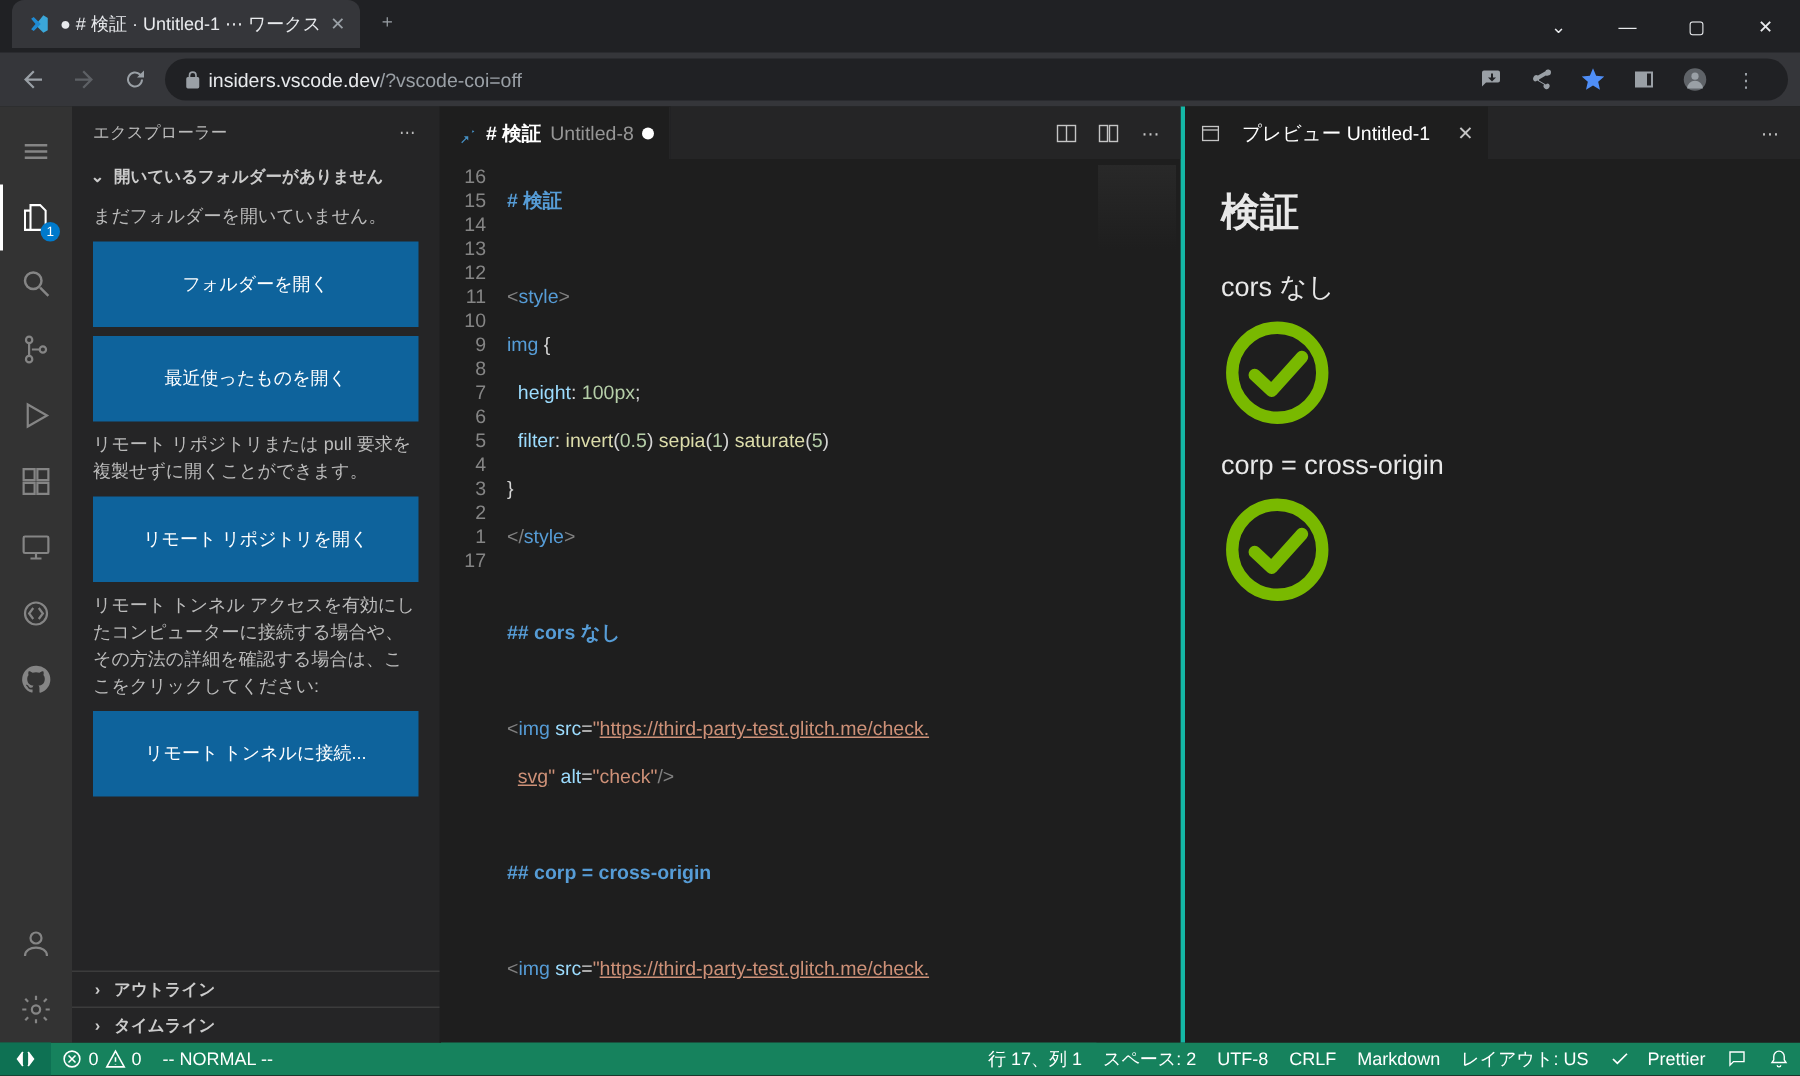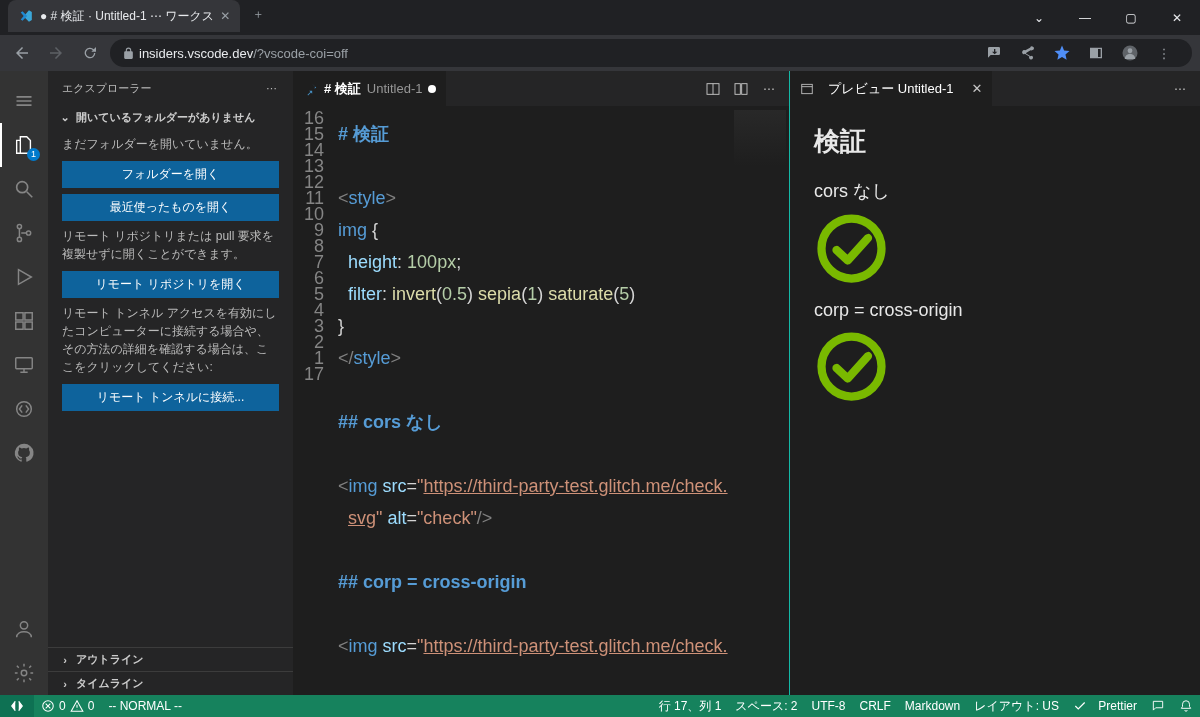--- a/index.html
+++ b/index.html
@@ -30,33 +30,33 @@
 .act-badge { position:absolute; bottom:6px; right:8px; background:#007acc; color:#fff; font-size:9px; border-radius:8px; padding:0px 4px; line-height:13px; }
 .act-spacer { flex:1; }
 
 .sidebar { width:246px; background:#252526; display:flex; flex-direction:column; border-right:1px solid #1e1e1e; }
 .sidebar-header { height:35px; display:flex; align-items:center; justify-content:space-between; padding:0 14px; color:#bbbbbb; font-size:11px; }
 .sidebar-header .dots { color:#bbbbbb; cursor:pointer; letter-spacing:2px; }
 .section-header { padding:4px 10px; display:flex; align-items:center; gap:4px; font-size:11px; font-weight:600; color:#cccccc; cursor:pointer;}
 .section-header .chev { width:14px; text-align:center; }
 .sidebar-body { padding:6px 14px; color:#bbbbbb; font-size:12px; line-height:1.5; }
 .sb-msg { margin-bottom:8px; }
-.sb-btn { display:block; width:100%; background:#0e639c; color:#ffffff; border:none; padding:5px 0; margin:6px 0; font-size:12px; cursor:pointer; text-align:center; }
+.sb-btn { display:block; width:100%; background:#0e639c; color:#ffffff; border:none; padding:20px 0; margin:6px 0; font-size:12px; cursor:pointer; text-align:center; }
 .sb-collapsed { border-top:1px solid #3c3c3c; }
 
 .editor-area { flex:1; display:flex; min-width:0;}
-.editor-pane { flex:1; display:flex; flex-direction:column; border-right:1px solid #14b8a6; min-width:0;}
+.editor-pane { flex:1; display:flex; flex-direction:column; border-right:3px solid #14b8a6; min-width:0;}
 .tabbar { height:35px; background:#252526; display:flex; align-items:center; }
 .tab { height:35px; background:#1e1e1e; display:flex; align-items:center; padding:0 10px; gap:6px; font-size:13px; color:#ffffff; border-right:1px solid #252526; cursor:pointer; }
 .tab .pin { color:#c5c5c5; }
 .tab .dirty { width:8px; height:8px; border-radius:50%; background:#ffffff; }
 .tab-actions { margin-left:auto; display:flex; gap:8px; padding-right:10px; color:#c5c5c5; }
 .tab-action { cursor:pointer; width:20px; height:20px; display:flex; align-items:center; justify-content:center;}
 
-.code-body { flex:1; display:flex; font-family: Consolas, "Courier New", monospace; font-size:18px; line-height:16px; position:relative; overflow:hidden; }
+.code-body { flex:1; display:flex; font-family: Consolas, "Courier New", monospace; font-size:13px; line-height:16px; position:relative; overflow:hidden; }
 .gutter { width:44px; text-align:right; color:#858585; padding-right:14px; padding-top:4px; user-select:none; }
 .gutter div { height:16px; }
 .code-lines { flex:1; padding-top:4px; white-space:pre; color:#d4d4d4; min-width:0;}
 .code-lines div { height:16px; }
 .minimap { width:56px; background:#1e1e1e; margin-top:0; display:flex; justify-content:flex-end; }
 .minimap-inner { width:52px; height:70px; background: linear-gradient(#2d2d2d, #1e1e1e 80%); opacity:.7; margin-top:4px; margin-right:3px;}
 .tok-tag { color:#569cd6; }
 .tok-attr { color:#9cdcfe; }
 .tok-str { color:#ce9178; }
 .tok-url { color:#ce9178; text-decoration: underline; }
@@ -269,21 +269,21 @@
   <div class="editor-area">
     <div class="editor-pane">
       <div class="tabbar">
         <div class="tab">
           <span class="pin">
             <svg width="14" height="14" viewBox="0 0 24 24">
                 <path fill="#4a9cd6" d="M14 3l7 7-3 1-4 4v5l-2-2-5 5-1-1 5-5-2-2h5l4-4 1-3z" opacity=".9"></path>
               </svg>
           </span>
           <span style="font-weight:600;"># 検証</span>
-          <span style="color:#969696;">Untitled-1</span>
+          <span style="color:#969696;">Untitled-8</span>
           <span class="dirty"></span>
         </div>
         <div class="tab-actions">
           <span class="tab-action">
               <svg width="16" height="16" viewBox="0 0 24 24">
                 <rect x="3" y="4" width="18" height="16" fill="none" stroke="currentColor" stroke-width="1.4"></rect>
                 <path stroke="currentColor" stroke-width="1.4" d="M12 4v16"></path>
               </svg>
             </span>
           <span class="tab-action">

